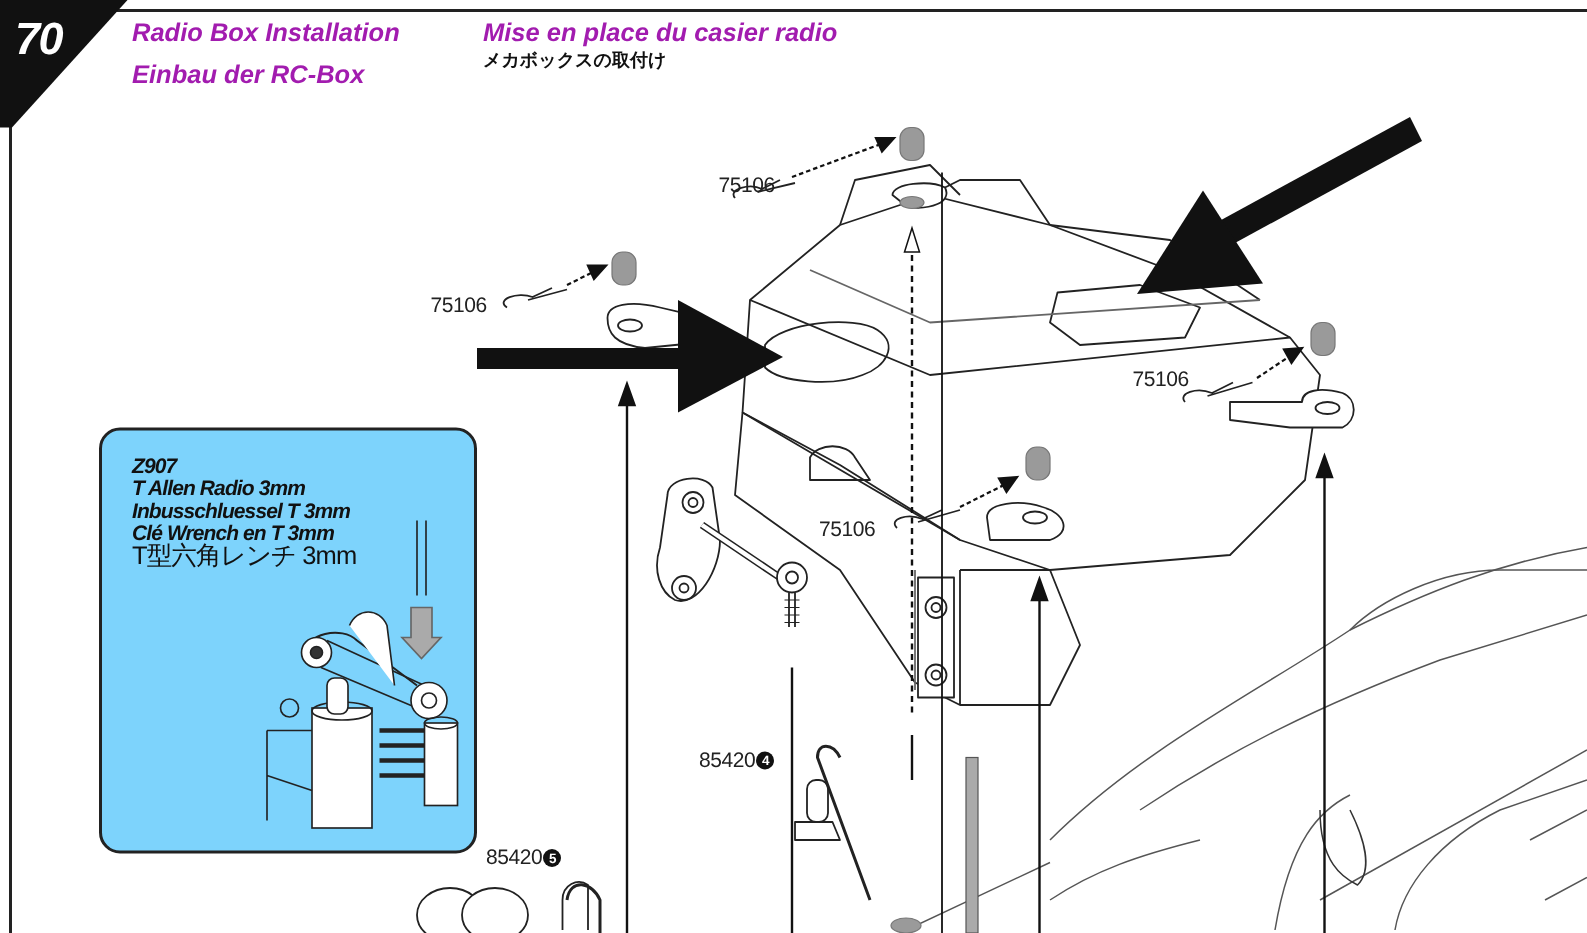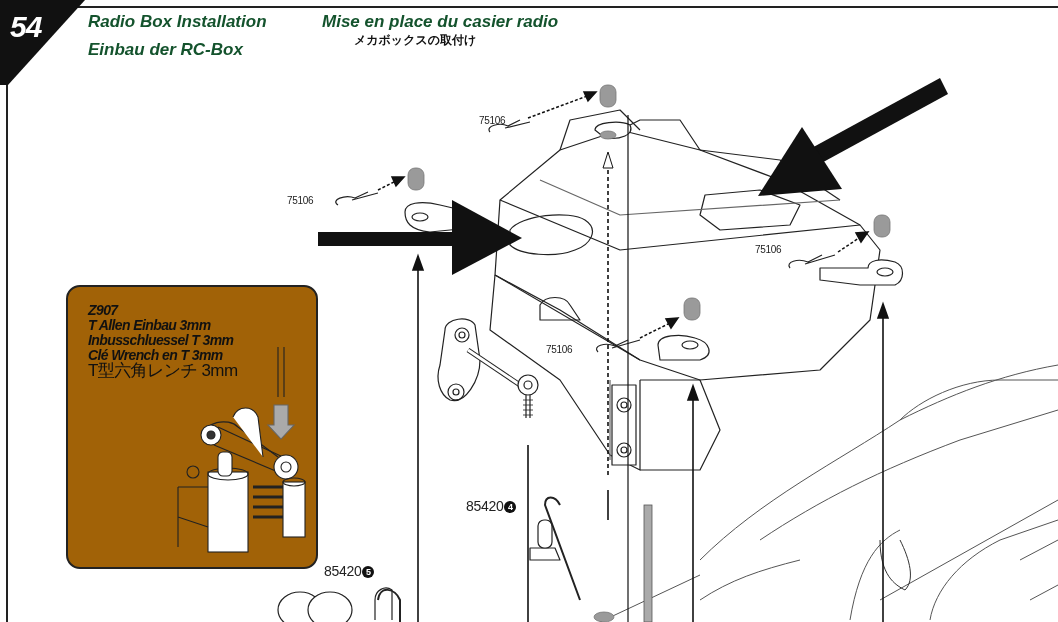--- a/index.html
+++ b/index.html
@@ -1,46 +1,46 @@
 <!DOCTYPE html>
 <html><head>
 <meta charset="utf-8">
 <style>
   html, body { margin:0; padding:0; background:#fff; }
   body { width:1058px; height:622px; position:relative; overflow:hidden; font-family:"Liberation Sans", sans-serif; color:#111; }
   .topline { position:absolute; left:0; top:6px; width:1058px; height:2px; background:#222; }
   .leftline { position:absolute; left:6px; top:6px; width:2px; height:616px; background:#222; }
   .step-badge { position:absolute; left:0; top:0; width:90px; height:90px; }
   .step-num { position:absolute; left:10px; top:10px; font-size:30px; font-weight:bold; font-style:italic; color:#fff; letter-spacing:-1px; }
-  .title { position:absolute; font-weight:bold; font-style:italic; font-size:17px; line-height:17px; color:#14532d; }
+  .title { position:absolute; font-weight:bold; font-style:italic; font-size:17px; line-height:17px; color:#a21caf; }
   .title-jp { position:absolute; font-weight:bold; font-size:12px; color:#111; }
-  .label { position:absolute; font-size:10px; color:#222; letter-spacing:-0.3px; }
+  .label { position:absolute; font-size:14px; color:#222; letter-spacing:-0.3px; }
   .partno { position:absolute; font-size:14px; color:#222; letter-spacing:-0.3px; }
   .circ { display:inline-block; width:12px; height:12px; border-radius:50%; background:#111; color:#fff; font-size:9px; line-height:12px; text-align:center; font-weight:bold; vertical-align:1px; margin-left:1px; }
-  .tool-box { position:absolute; left:66px; top:285px; width:248px; height:280px; border:2px solid #222; border-radius:14px; background:#a16207; }
+  .tool-box { position:absolute; left:66px; top:285px; width:248px; height:280px; border:2px solid #222; border-radius:14px; background:#7dd3fc; }
   .tool-text { position:absolute; left:20px; top:16px; font-size:14px; line-height:15px; font-weight:bold; font-style:italic; letter-spacing:-0.6px; }
   .tool-text div { white-space:nowrap; }
   .tool-text .jp { font-weight:normal; font-style:normal; font-size:17px; }
   svg.art { position:absolute; left:0; top:0; }
 </style>
 </head>
 <body>
 
 <div class="topline"></div>
 <div class="leftline"></div>
 
 <svg class="step-badge" width="90" height="90" viewBox="0 0 90 90">
   <polygon points="0,0 85,0 8,85 0,85" fill="#111"></polygon>
 </svg>
-<div class="step-num">54</div>
+<div class="step-num">70</div>
 
 <div class="title" style="left:88px;top:13px;">Radio Box Installation</div>
 <div class="title" style="left:88px;top:41px;">Einbau der RC-Box</div>
 <div class="title" style="left:322px;top:13px;">Mise en place du casier radio</div>
-<div class="title-jp" style="left:322px;top:32px;margin-left:32px;">メカボックスの取付け</div>
+<div class="title-jp" style="left:322px;top:32px;">メカボックスの取付け</div>
 
 <svg class="art" width="1058" height="622" viewBox="0 0 1058 622">
   <g fill="none" stroke="#222" stroke-width="1.2" stroke-linejoin="round">
 
     <g stroke="#555" stroke-width="1">
       <path d="M700,560 C760,500 840,460 900,420 C950,395 1000,375 1058,365"></path>
       <path d="M760,540 C820,500 880,470 960,440 L1058,410"></path>
       <path d="M880,600 L1058,500"></path>
       <path d="M900,420 C920,400 960,380 1000,380 L1058,380"></path>
       <path d="M850,620 C860,560 880,540 900,530"></path>
@@ -169,21 +169,21 @@
 <div class="partno" style="left:466px;top:498px;">
   <span>85420</span><span class="circ">4</span>
 </div>
 <div class="partno" style="left:324px;top:563px;">
   <span>85420</span><span class="circ">5</span>
 </div>
 
 <div class="tool-box">
   <div class="tool-text">
     <div>Z907</div>
-    <div>T Allen Einbau 3mm</div>
+    <div>T Allen Radio 3mm</div>
     <div>Inbusschluessel T 3mm</div>
     <div>Clé Wrench en T 3mm</div>
     <div class="jp">T型六角レンチ 3mm</div>
   </div>
   <svg width="248" height="280" viewBox="0 0 248 280" style="position:absolute;left:0;top:0;">
     <g fill="none" stroke="#222" stroke-width="1.1">
 
       <g>
         <line x1="210" y1="60" x2="210" y2="110"></line>
         <line x1="216" y1="60" x2="216" y2="110"></line>

